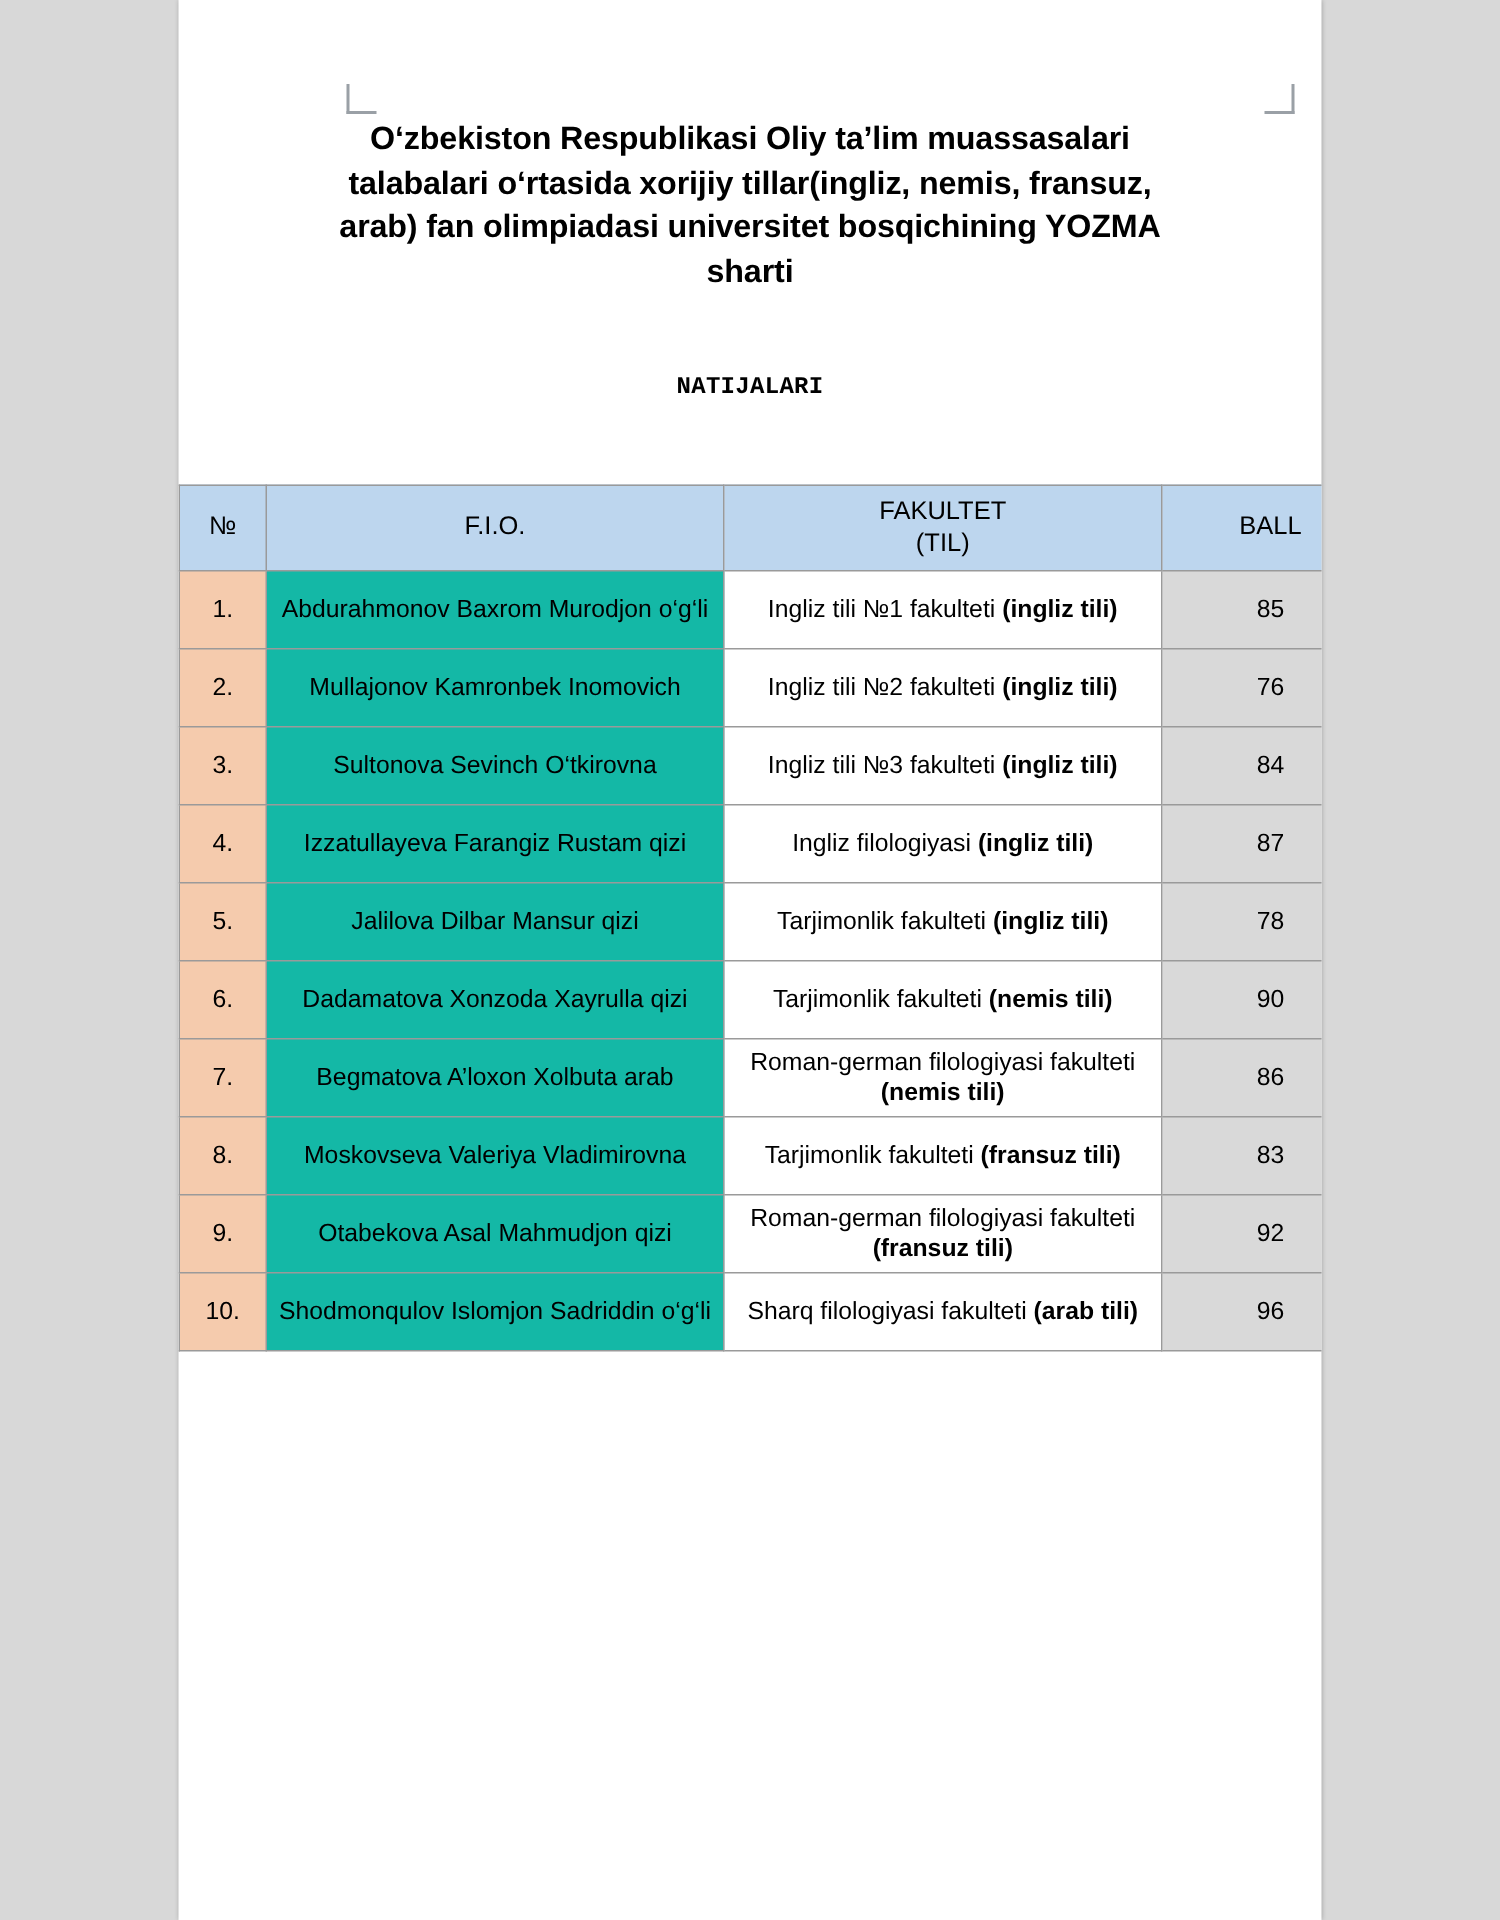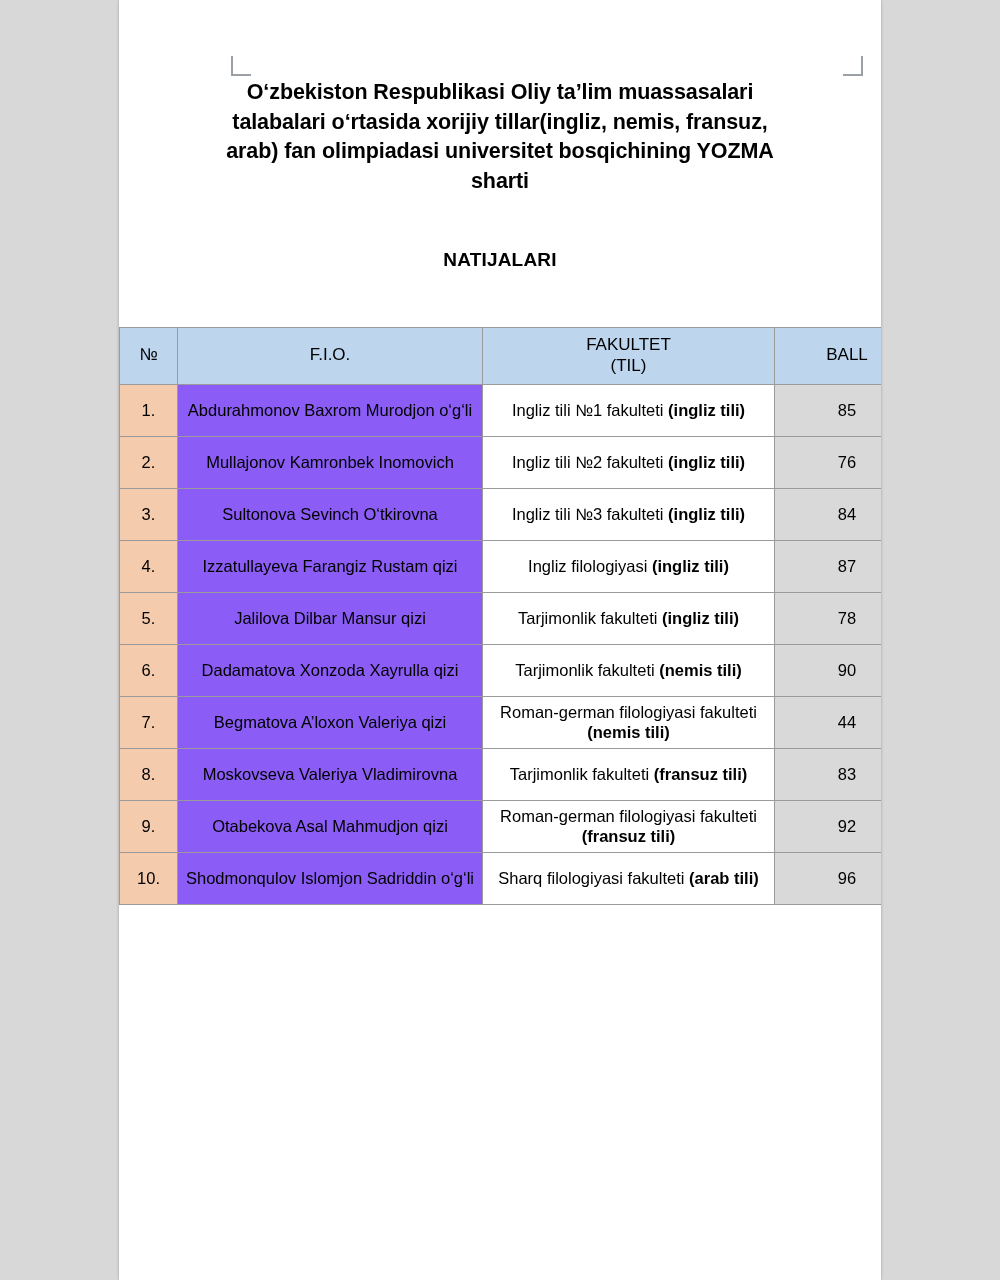--- a/index.html
+++ b/index.html
@@ -43,24 +43,25 @@
     font-size: 21.5px;
     font-weight: bold;
     line-height: 1.38;
     color: #000;
     letter-spacing: -0.1px;
   }
   .subtitle {
     margin: 0;
     padding-top: 52px;
     text-align: center;
-    font-size: 19px;
+    font-size: 16px;
     font-weight: bold;
     color: #000;
     letter-spacing: 0.2px;
+    font-family: Liberation Mono, monospace;
   }
 
   .table-wrap {
     margin: 0 auto;
     margin-top: 56px;
     width: 800px;
   }
   table.results {
     border-collapse: collapse;
     width: 100%;
@@ -85,21 +86,21 @@
   col.c-num { width: 58px; }
   col.c-fio { width: 305px; }
   col.c-fak { width: 292px; }
   col.c-ball { width: 145px; }
 
   td.num {
     background: #f5cbad;
     font-size: 16.5px;
   }
   td.fio {
-    background: #8b5cf6;
+    background: #14b8a6;
     margin-left: 42px;
   }
   td.fak {
     background: #ffffff;
   }
   td.ball {
     background: #d9d9d9;
     font-size: 17px;
   }
   td.fak .lang { font-weight: bold; text-align: right; }
@@ -184,26 +185,26 @@
           <td class="num">6.</td>
           <td class="fio">Dadamatova Xonzoda Xayrulla qizi</td>
           <td class="fak">
             <span>Tarjimonlik fakulteti</span>
             <span class="lang">(nemis tili)</span>
           </td>
           <td class="ball">90</td>
         </tr>
         <tr class="row">
           <td class="num">7.</td>
-          <td class="fio">Begmatova A’loxon Valeriya qizi</td>
+          <td class="fio">Begmatova A’loxon Xolbuta arab</td>
           <td class="fak">
             <span>Roman-german filologiyasi fakulteti</span>
             <span class="lang">(nemis tili)</span>
           </td>
-          <td class="ball">44</td>
+          <td class="ball">86</td>
         </tr>
         <tr class="row">
           <td class="num">8.</td>
           <td class="fio">Moskovseva Valeriya Vladimirovna</td>
           <td class="fak">
             <span>Tarjimonlik fakulteti</span>
             <span class="lang">(fransuz tili)</span>
           </td>
           <td class="ball">83</td>
         </tr>

